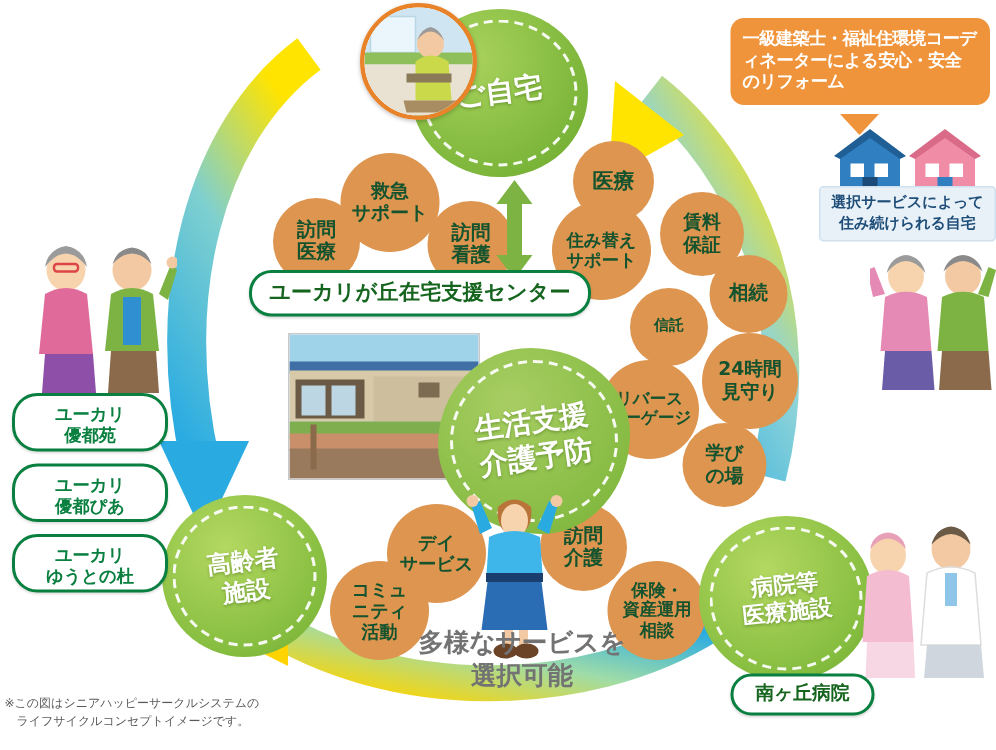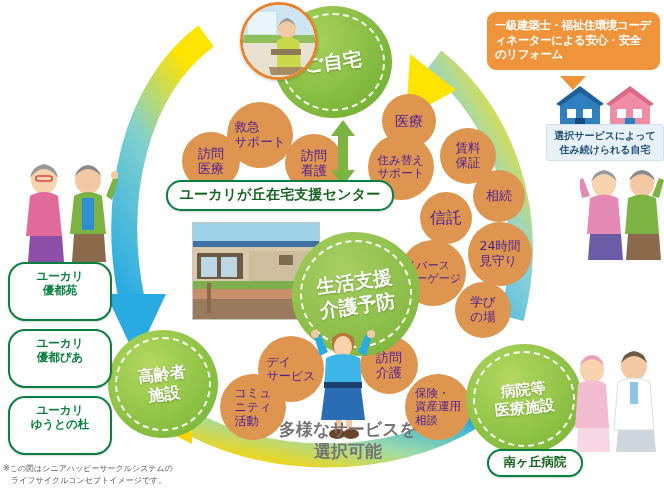--- a/index.html
+++ b/index.html
@@ -15,21 +15,21 @@
   #headline{
     left:4px;top:22px;width:230px;
     font-size:14.5px;line-height:1.95;color:#231815;font-weight:500;
   }
 
   
   .pill{
     width:104px;box-sizing:border-box;
     border:2px solid #0a8040;border-radius:17px;background:#ffffff;
     color:#0a8040;font-weight:bold;font-size:11.5px;line-height:1.22;
-    text-align:center;padding:5px 2px 22px;
+    text-align:center;padding:5px 2px 2px;
     box-shadow:0 1px 2px rgba(0,0,0,.16);
   }
   .pill.tight{font-size:10.6px;letter-spacing:-.3px;}
 
   
   #center-pill{
     left:166px;top:180px;width:228px;box-sizing:border-box;
     border:2px solid #0a8040;border-radius:15px;background:#fff;
     color:#16651f;font-weight:bold;font-size:14px;text-align:center;
     padding:4px 0 5px;box-shadow:0 1px 2px rgba(0,0,0,.18);
@@ -108,22 +108,22 @@
   
   #home-photo{
     left:240px;top:2px;width:72px;height:72px;border-radius:50%;
     border:3px solid #e8832a;overflow:hidden;z-index:24;
     box-shadow:0 1px 3px rgba(0,0,0,.25);
   }
 
   
   .bub{
     border-radius:50%;background:#dd9550;position:absolute;
-    display:flex;align-items:center;justify-content:center;
-    color:#4c1d95;font-weight:normal;line-height:1.17;z-index:15;
+    display:flex;align-items:center;justify-content:center;text-align:center;
+    color:#14532d;font-weight:bold;line-height:1.17;z-index:15;
   }
 
   
   #core{
     left:292px;top:232px;width:128px;height:124px;z-index:22;
     background:radial-gradient(circle at 38% 30%,#a8ce63,#86bb43 72%,#76ad36);
     border-radius:48% 52% 46% 54%/52% 46% 54% 48%;
   }
   #core .inner{position:absolute;inset:8px;border-radius:50%;
     border:2.5px dashed rgba(255,255,255,.92);}
@@ -311,21 +311,21 @@
     </div>
     <div class="abs bub" style="left: 368px; top: 134px; width: 66px; height: 66px; font-size: 11.5px;">
       <span>住み替え<br>サポート</span>
     </div>
     <div class="abs bub" style="left: 440px; top: 128px; width: 56px; height: 56px; font-size: 12.5px;">
       <span>賃料<br>保証</span>
     </div>
     <div class="abs bub" style="left: 473px; top: 170px; width: 52px; height: 52px; font-size: 13px;">
       <span>相続</span>
     </div>
-    <div class="abs bub" style="left: 420px; top: 192px; width: 52px; height: 52px; font-size: 16px;">
+    <div class="abs bub" style="left: 420px; top: 192px; width: 52px; height: 52px; font-size: 10px;">
       <span>信託</span>
     </div>
     <div class="abs bub" style="left: 468px; top: 222px; width: 64px; height: 64px; font-size: 12.5px;">
       <span>24時間<br>見守り</span>
     </div>
     <div class="abs bub" style="left: 400px; top: 240px; width: 66px; height: 66px; font-size: 11px;">
       <span>リバース<br>モーゲージ</span>
     </div>
     <div class="abs bub" style="left: 455px; top: 282px; width: 56px; height: 56px; font-size: 12.5px;">
       <span>学び<br>の場</span>

